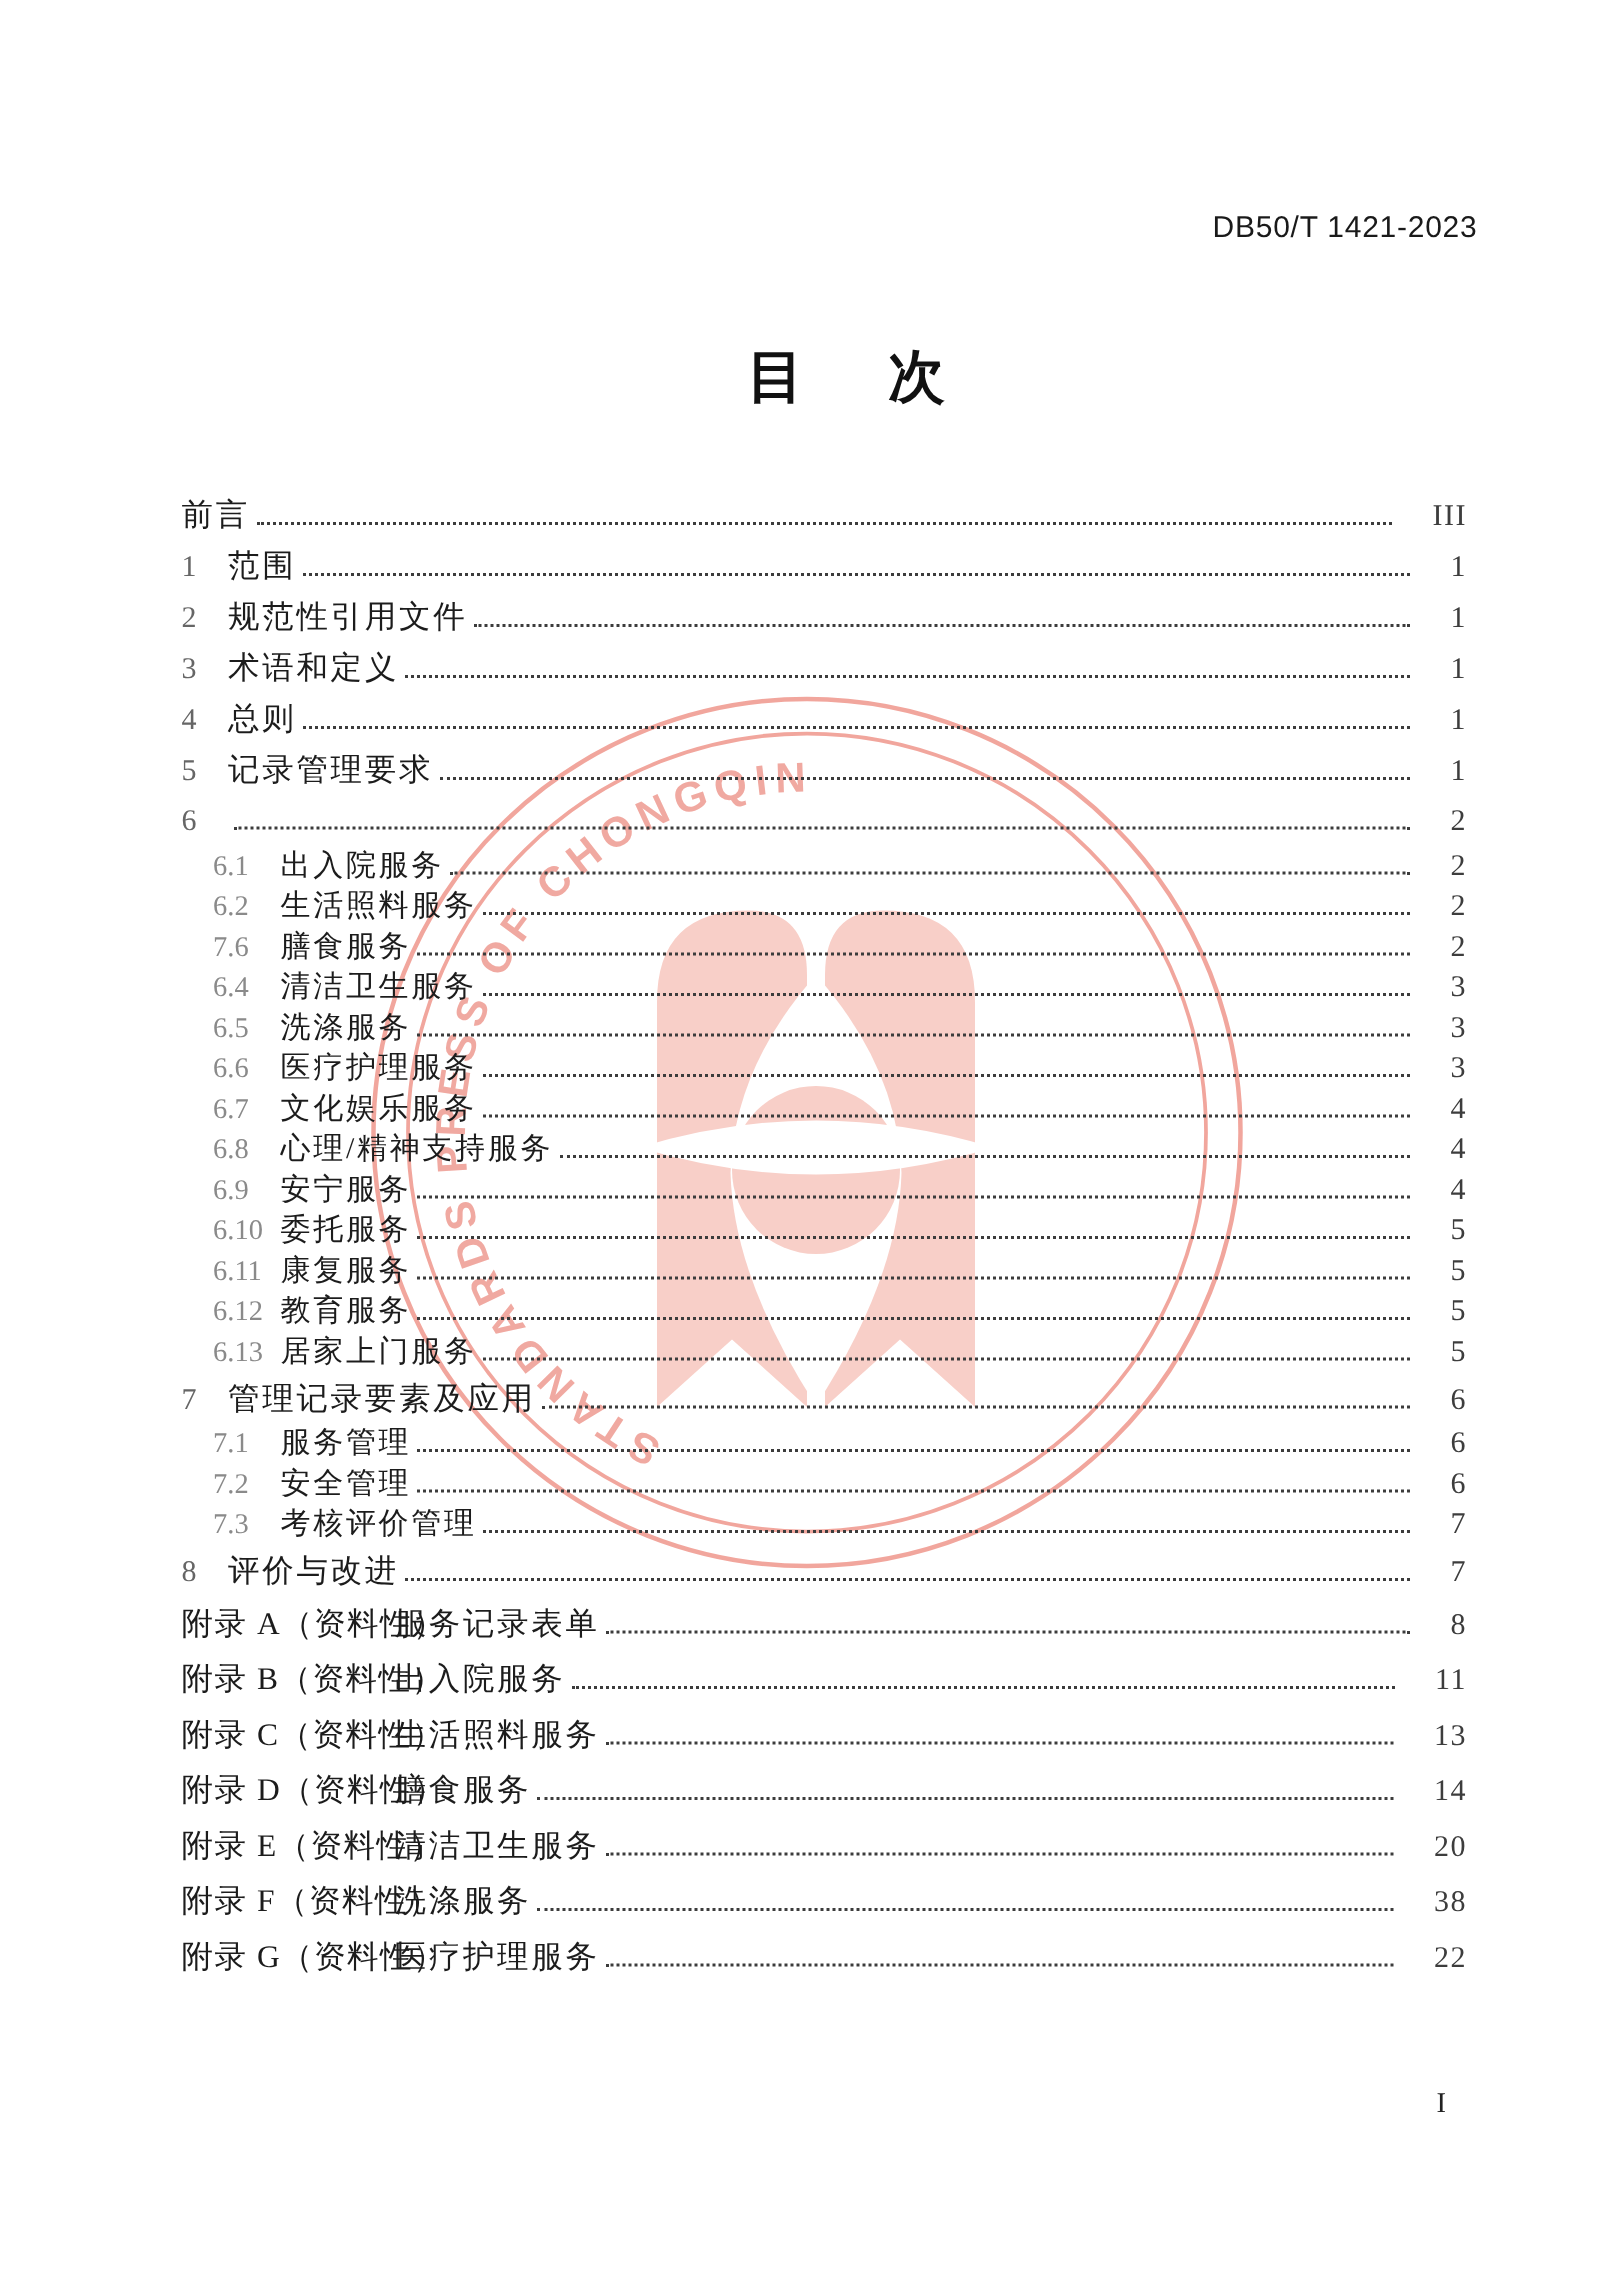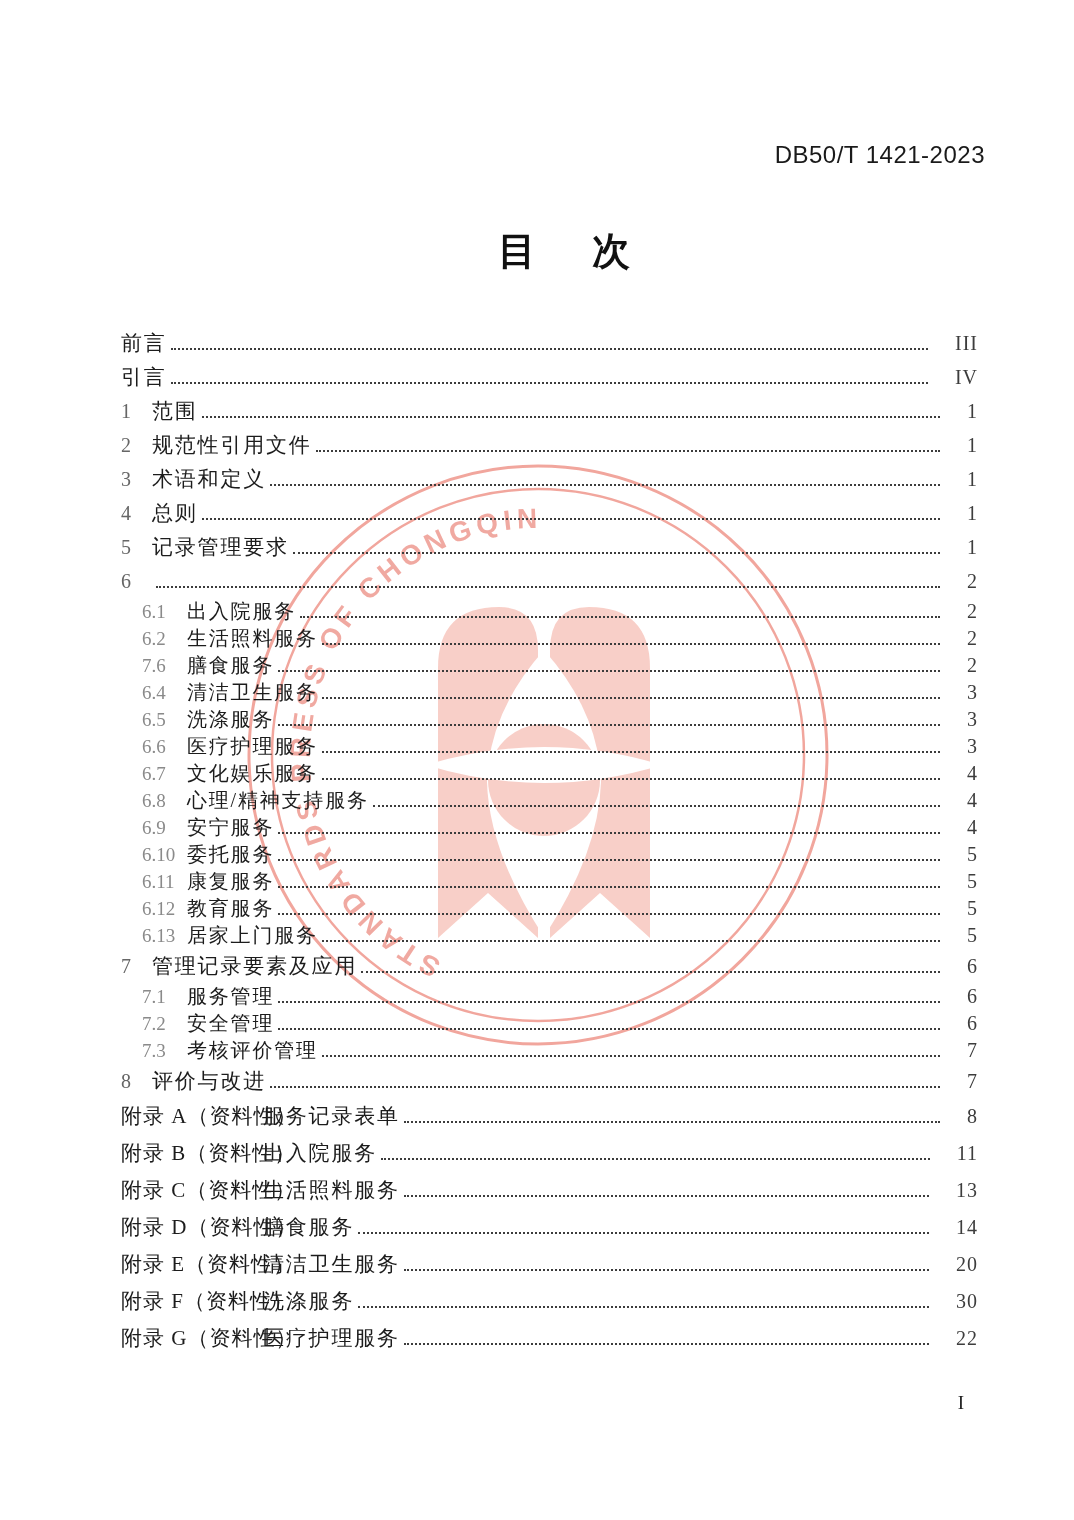--- a/index.html
+++ b/index.html
@@ -14,21 +14,21 @@
   .page { position: absolute; inset: 0; }
 
   
   .watermark { position: absolute; inset: 0; z-index: 0; pointer-events: none; }
 
   .content { position: absolute; inset: 0; z-index: 1; }
 
   .doc-number {
     position: absolute; top: 141px; right: 89px;
     font-family: "Liberation Sans", "DejaVu Sans", sans-serif;
-    font-size: 24px; letter-spacing: 0.5px; color: #1a1a1a;
+    font-size: 20px; letter-spacing: 0.5px; color: #1a1a1a;
     font-weight: 500;
   }
 
   .page-title {
     position: absolute; top: 226px; left: 0; width: 1128px;
     text-align: center;
     font-family: "Liberation Sans", "DejaVu Sans", sans-serif;
     font-size: 38px; font-weight: bold; color: #111;
   }
   .title-gap { margin-left: 56px; }
@@ -102,26 +102,20 @@
     </div>
 
     <div class="toc">
         <div class="toc-row lv-1">
 
     <span class="label">前言</span>
     <span class="dots"></span>
     <span class="pageno">III</span>
   </div>
         <div class="toc-row lv-1">
-
-    <span class="label">引言</span>
-    <span class="dots"></span>
-    <span class="pageno">IV</span>
-  </div>
-        <div class="toc-row lv-1">
     <span class="num">1</span>
     <span class="label">范围</span>
     <span class="dots"></span>
     <span class="pageno">1</span>
   </div>
         <div class="toc-row lv-1">
     <span class="num">2</span>
     <span class="label">规范性引用文件</span>
     <span class="dots"></span>
     <span class="pageno">1</span>
@@ -284,21 +278,21 @@
         <div class="toc-row lv-appendix">
     <span class="num">附录 E（资料性）</span>
     <span class="label">清洁卫生服务</span>
     <span class="dots"></span>
     <span class="pageno">20</span>
   </div>
         <div class="toc-row lv-appendix">
     <span class="num">附录 F（资料性）</span>
     <span class="label">洗涤服务</span>
     <span class="dots"></span>
-    <span class="pageno">30</span>
+    <span class="pageno">38</span>
   </div>
         <div class="toc-row lv-appendix">
     <span class="num">附录 G（资料性）</span>
     <span class="label">医疗护理服务</span>
     <span class="dots"></span>
     <span class="pageno">22</span>
   </div>
       </div>
 
     <div class="page-footer">I</div>

